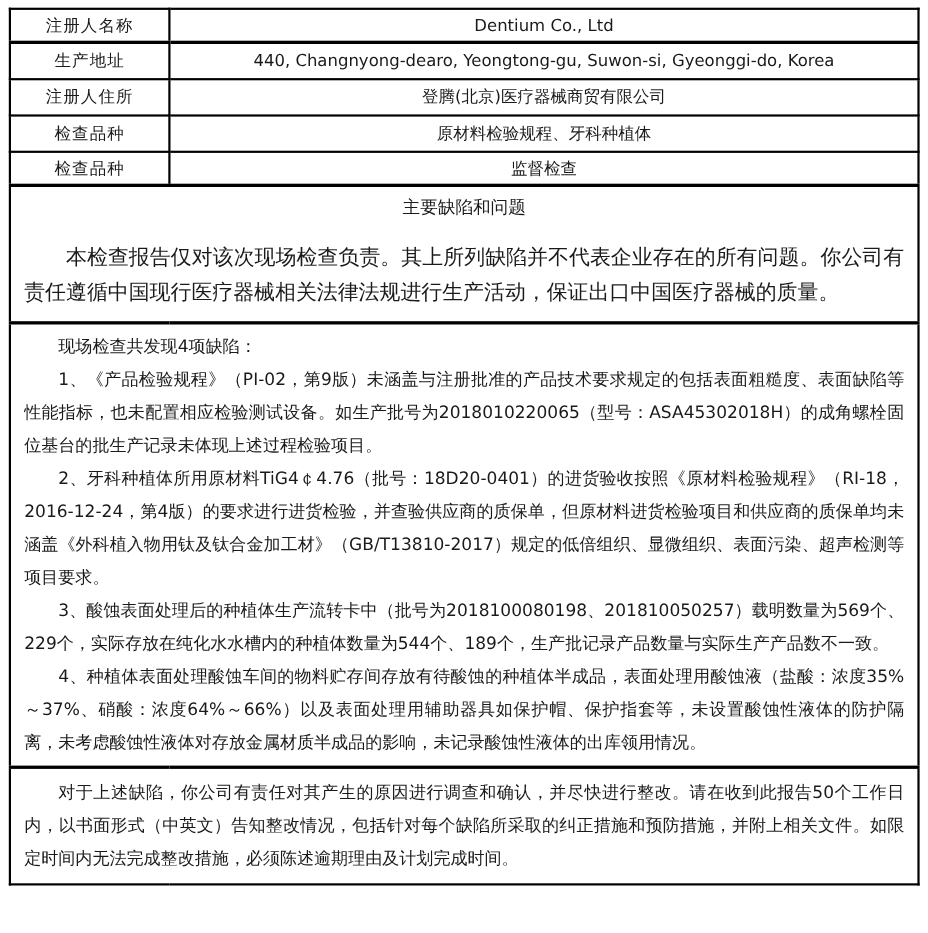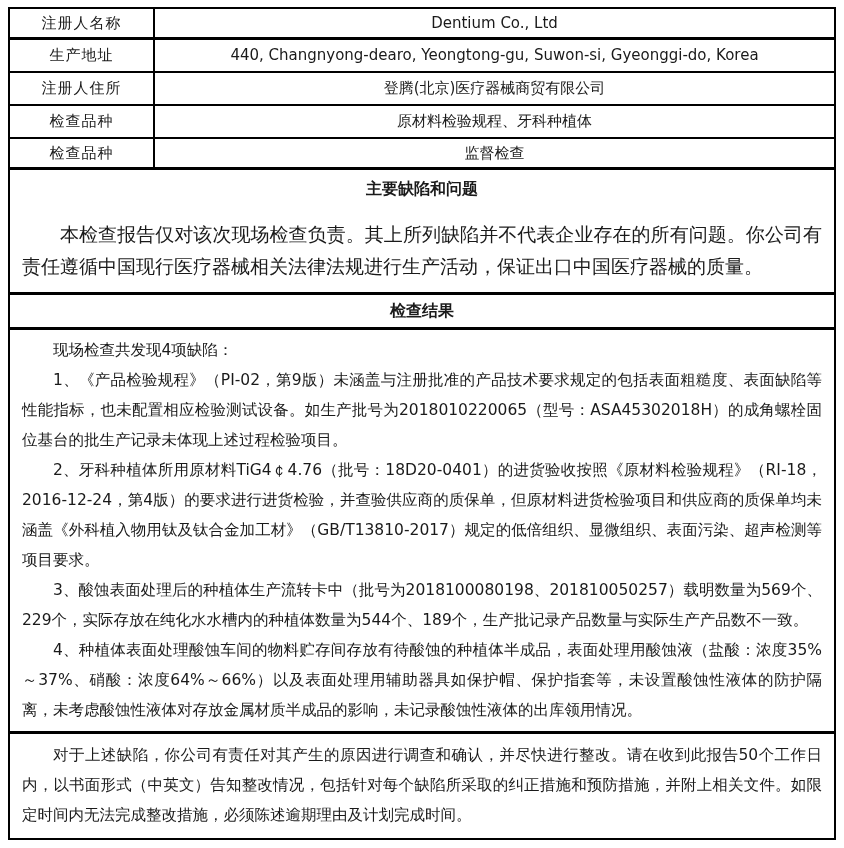--- a/index.html
+++ b/index.html
@@ -42,21 +42,21 @@
   tr.section-sep td    { border-top-width: 3px; }
   td.section-cell {
     border-top-width: 3px;
     border-bottom-width: 3px;
     height: 104px;
     vertical-align: top;
     padding: 6px 12px 10px 12px;
   }
   .section-heading {
     text-align: center;
-    font-weight: bold;
+    font-weight: normal;
     font-size: 16px;
     margin: 2px 0 18px 0;
   }
   .disclaimer-text {
     font-size: 19px;
     line-height: 32px;
     text-indent: 2em;
     text-align: justify;
     margin: 0;
   }
@@ -123,23 +123,20 @@
       <td class="label-cell">检查品种</td>
       <td class="value-cell">监督检查</td>
     </tr>
     <tr>
       <td colspan="2" class="section-cell">
         <div class="section-heading">主要缺陷和问题</div>
         <p class="disclaimer-text">本检查报告仅对该次现场检查负责。其上所列缺陷并不代表企业存在的所有问题。你公司有责任遵循中国现行医疗器械相关法律法规进行生产活动，保证出口中国医疗器械的质量。</p>
       </td>
     </tr>
     <tr>
-      <td colspan="2" class="results-header-cell">检查结果</td>
-    </tr>
-    <tr>
       <td colspan="2" class="results-content-cell">
         <p>现场检查共发现4项缺陷：</p>
         <p>1、《产品检验规程》（PI-02，第9版）未涵盖与注册批准的产品技术要求规定的包括表面粗糙度、表面缺陷等性能指标，也未配置相应检验测试设备。如生产批号为2018010220065（型号：ASA45302018H）的成角螺栓固位基台的批生产记录未体现上述过程检验项目。</p>
         <p>2、牙科种植体所用原材料TiG4￠4.76（批号：18D20-0401）的进货验收按照《原材料检验规程》（RI-18，2016-12-24，第4版）的要求进行进货检验，并查验供应商的质保单，但原材料进货检验项目和供应商的质保单均未涵盖《外科植入物用钛及钛合金加工材》（GB/T13810-2017）规定的低倍组织、显微组织、表面污染、超声检测等项目要求。</p>
         <p>3、酸蚀表面处理后的种植体生产流转卡中（批号为2018100080198、201810050257）载明数量为569个、229个，实际存放在纯化水水槽内的种植体数量为544个、189个，生产批记录产品数量与实际生产产品数不一致。</p>
         <p>4、种植体表面处理酸蚀车间的物料贮存间存放有待酸蚀的种植体半成品，表面处理用酸蚀液（盐酸：浓度35%～37%、硝酸：浓度64%～66%）以及表面处理用辅助器具如保护帽、保护指套等，未设置酸蚀性液体的防护隔离，未考虑酸蚀性液体对存放金属材质半成品的影响，未记录酸蚀性液体的出库领用情况。</p>
       </td>
     </tr>
     <tr>
       <td colspan="2" class="closing-cell">

